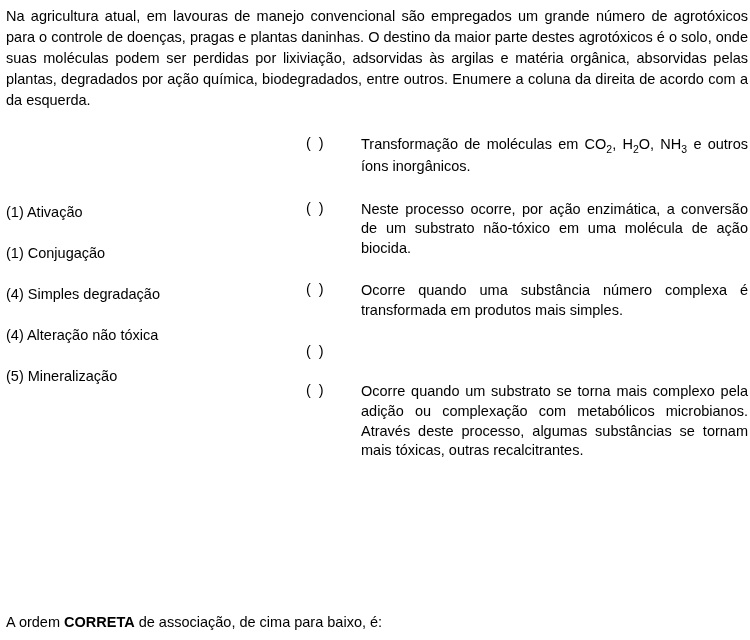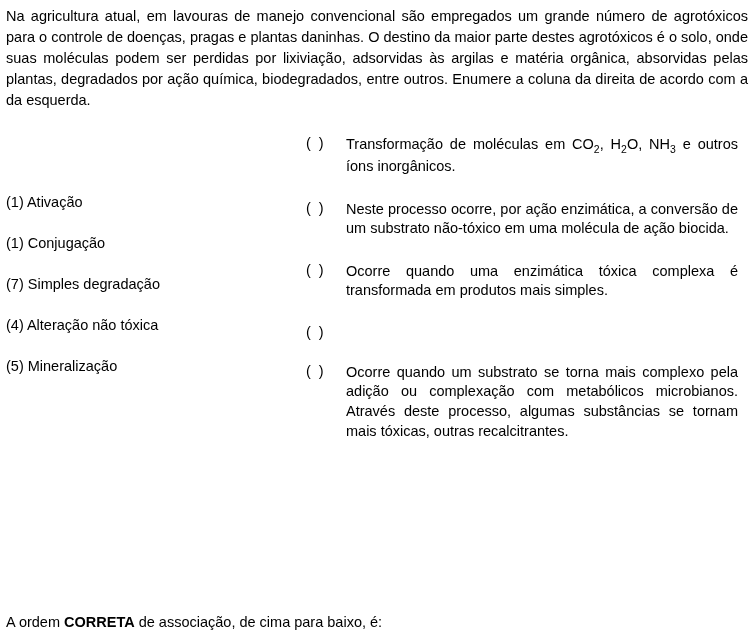--- a/index.html
+++ b/index.html
@@ -67,20 +67,21 @@
     flex: 0 0 40px;
     letter-spacing: 2px;
     white-space: nowrap;
   }
   .match-text {
     flex: 1 1 auto;
     text-align: justify;
     text-justify: inter-word;
     line-height: 1.35;
     max-width: 392px;
+    margin-left: 15px;
   }
   .match-text sub {
     font-size: 0.72em;
     vertical-align: sub;
   }
   .footer {
     position: absolute;
     left: 6px;
     bottom: 10px;
     white-space: nowrap;
@@ -95,40 +96,40 @@
 
 <div class="page">
 
   <p class="intro">Na agricultura atual, em lavouras de manejo convencional são empregados um grande número de agrotóxicos para o controle de doenças, pragas e plantas daninhas. O destino da maior parte destes agrotóxicos é o solo, onde suas moléculas podem ser perdidas por lixiviação, adsorvidas às argilas e matéria orgânica, absorvidas pelas plantas, degradados por ação química, biodegradados, entre outros. Enumere a coluna da direita de acordo com a da esquerda.</p>
 
   <div class="columns">
 
     <div class="left-col">
       <div class="left-item">(1) Ativação</div>
       <div class="left-item">(1) Conjugação</div>
-      <div class="left-item">(7) Simples degradação</div>
+      <div class="left-item">(4) Simples degradação</div>
       <div class="left-item">(4) Alteração não tóxica</div>
       <div class="left-item">(5) Mineralização</div>
     </div>
 
     <div class="right-col">
 
       <div class="match-row">
         <span class="paren">(   )</span>
         <span class="match-text">Transformação de moléculas em CO<sub>2</sub>, H<sub>2</sub>O, NH<sub>3</sub> e outros íons inorgânicos.</span>
       </div>
 
       <div class="match-row">
         <span class="paren">(   )</span>
         <span class="match-text">Neste processo ocorre, por ação enzimática, a conversão de um substrato não-tóxico em uma molécula de ação biocida.</span>
       </div>
 
       <div class="match-row">
         <span class="paren">(   )</span>
-        <span class="match-text">Ocorre quando uma enzimática tóxica complexa é transformada em produtos mais simples.</span>
+        <span class="match-text">Ocorre quando uma substância número complexa é transformada em produtos mais simples.</span>
       </div>
 
       <div class="match-row">
         <span class="paren">(   )</span>
       </div>
 
       <div class="match-row">
         <span class="paren">(   )</span>
         <span class="match-text">Ocorre quando um substrato se torna mais complexo pela adição ou complexação com metabólicos microbianos. Através deste processo, algumas substâncias se tornam mais tóxicas, outras recalcitrantes.</span>
       </div>

